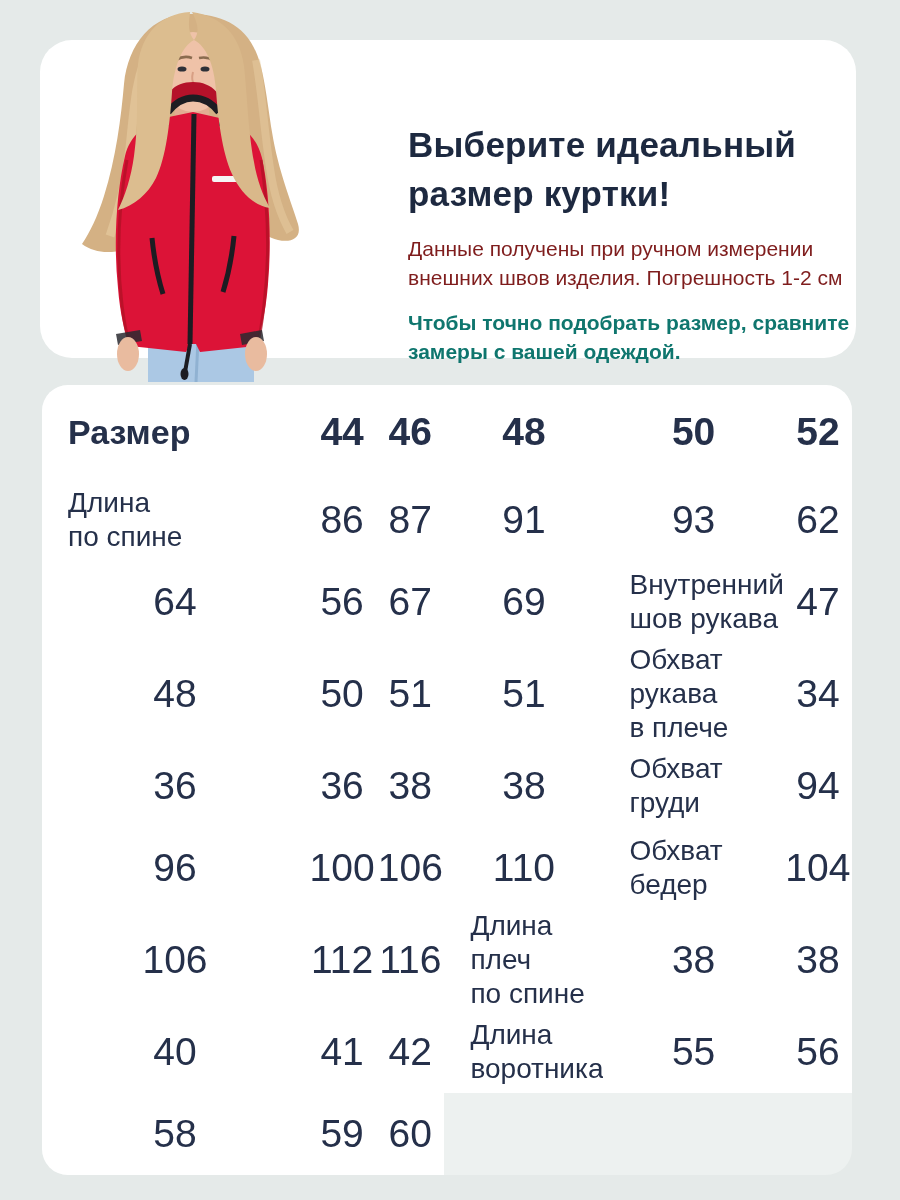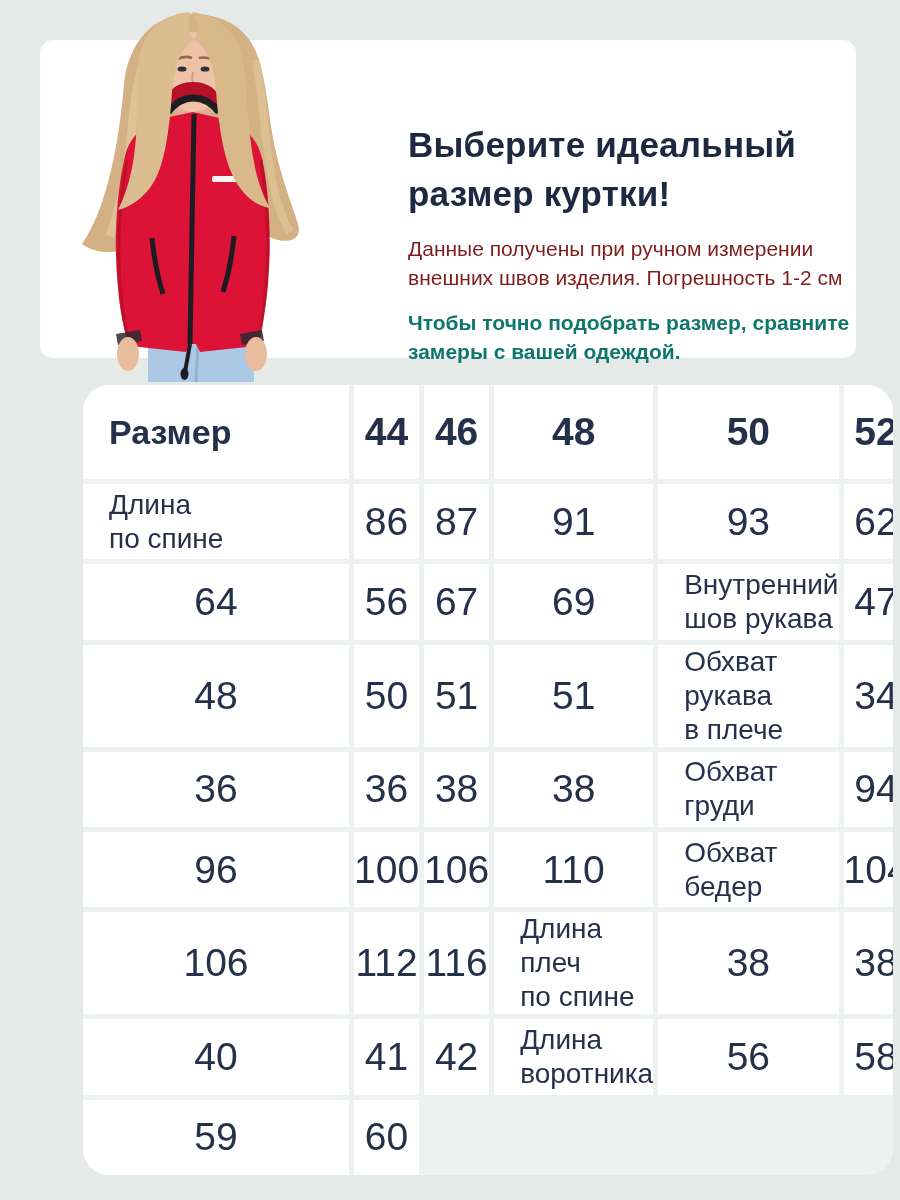--- a/index.html
+++ b/index.html
@@ -8,21 +8,21 @@
     width:900px;height:1200px;
     background:#e5eae9;
     font-family:"Liberation Sans", sans-serif;
     overflow:hidden;
   }
   
   .hero-card{
     position:absolute;left:40px;top:40px;
     width:816px;height:318px;
     background:#ffffff;
-    border-radius:13px;
+    border-radius:32px;
   }
   .hero-text{
     position:absolute;left:368px;top:80px;
     width:475px;
   }
   .hero-title{
     margin:0;
     font-size:35px;line-height:49px;font-weight:700;
     color:#1d2940;letter-spacing:.2px;
   }
@@ -41,25 +41,23 @@
     position:absolute;left:64px;top:0;
     width:252px;height:382px;
   }
   
   .size-table{
     position:absolute;left:42px;top:385px;
     width:810px;height:790px;
     display:grid;
     grid-template-columns:266px repeat(5,1fr);
     grid-template-rows:94px repeat(8,1fr);
-    gap:5px;
     background:#edf1f0;
     border-radius:26px;
     overflow:hidden;
-    margin-left:41px;
   }
   .cell{
     background:#ffffff;
     display:flex;align-items:center;justify-content:center;
     color:#25304a;
   }
   .cell.label{
     justify-content:flex-start;
     padding-left:26px;
     font-size:28px;line-height:34px;
@@ -185,19 +183,20 @@
     <div class="cell label">Длина плеч
 по спине</div>
     <div class="cell num">38</div>
     <div class="cell num">38</div>
     <div class="cell num">40</div>
     <div class="cell num">41</div>
     <div class="cell num">42</div>
 
     <div class="cell label">Длина
 воротника</div>
+    <div class="cell num">55</div>
     <div class="cell num">56</div>
     <div class="cell num">58</div>
     <div class="cell num">59</div>
     <div class="cell num">60</div>
   </div>
 
 </div>
 
 </body></html>

